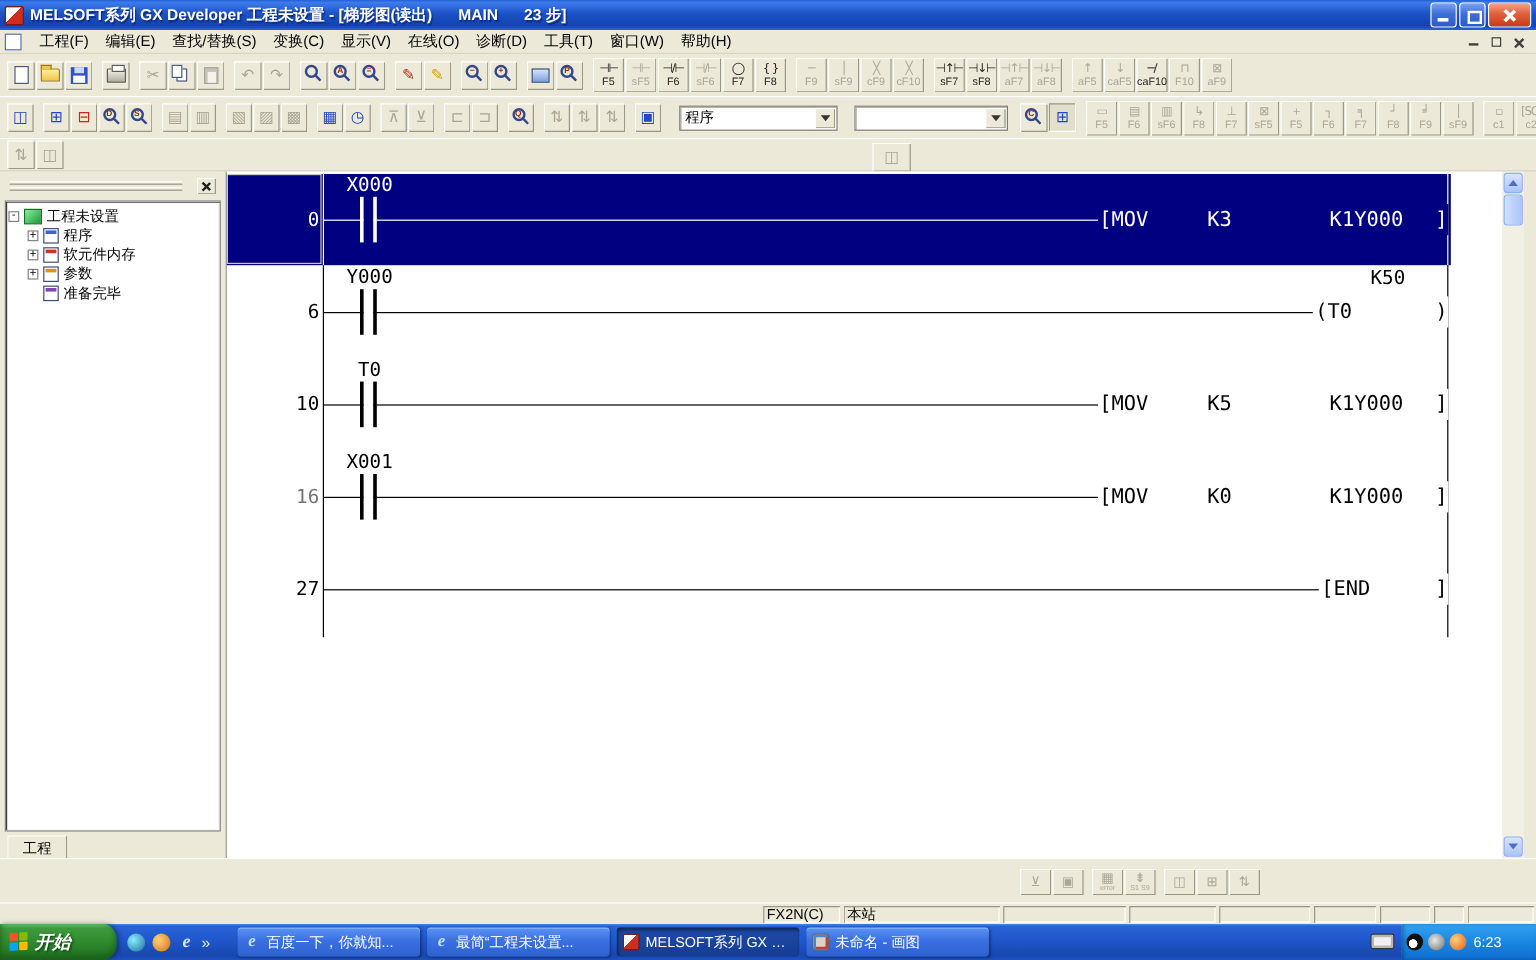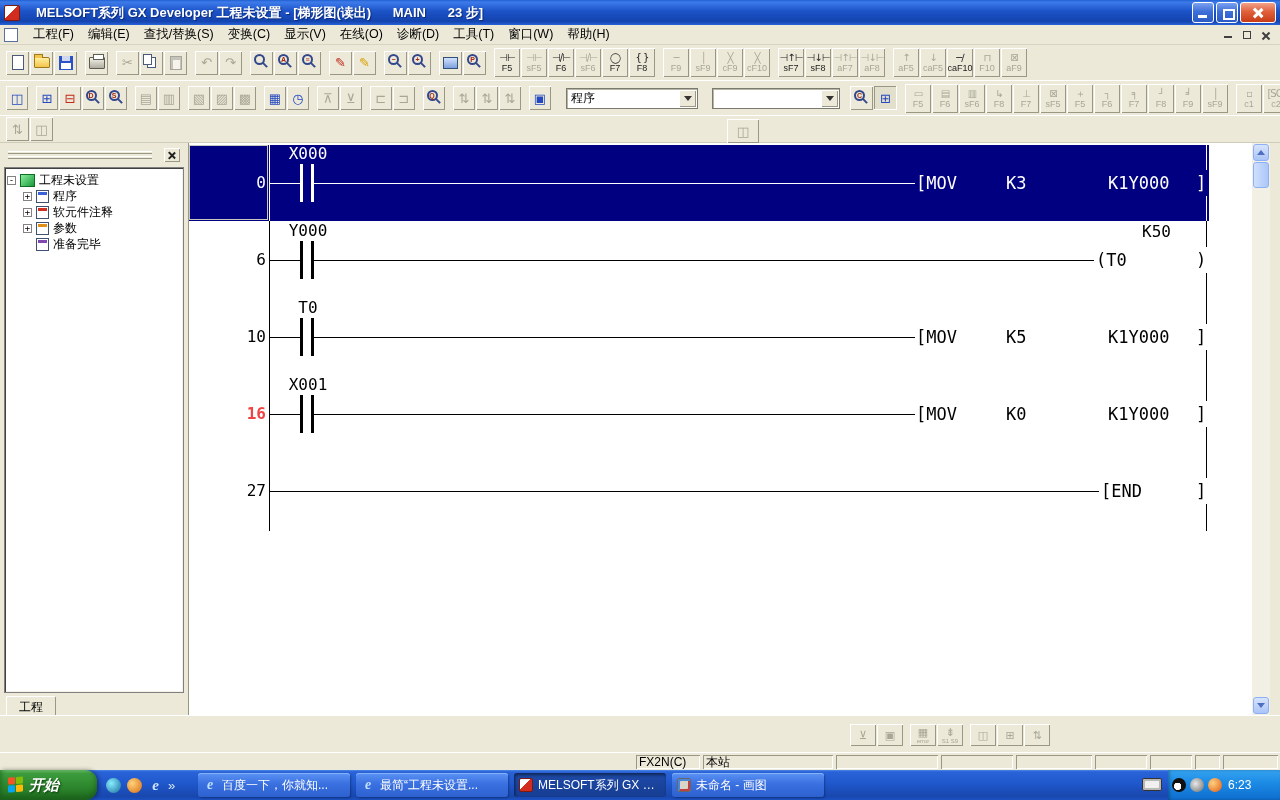--- a/index.html
+++ b/index.html
@@ -4,21 +4,21 @@
 <style>
   * { margin:0; padding:0; box-sizing:border-box; }
   html,body { width:1280px; height:800px; overflow:hidden; font-family:"Liberation Sans","DejaVu Sans",sans-serif; }
   body { position:relative; background:#ece9d8; }
 
   
   #titlebar { position:absolute; left:0; top:0; width:1280px; height:25px;
     background:linear-gradient(180deg,#2160d3 0%,#3d7bea 8%,#1c53c8 45%,#1343ae 85%,#2663d8 100%);
     display:flex; align-items:center; padding:0 4px; }
   #app-icon { width:16px; height:16px; background:linear-gradient(135deg,#fff 0 45%,#d12c1e 45%); border:1px solid #7a1a10; border-radius:2px; flex:0 0 auto; }
-  #title-text { color:#fff; font-weight:bold; font-size:13px; margin-left:16px; white-space:pre; text-shadow:1px 1px 1px #0a2a7a; flex:1 1 auto; overflow:hidden; }
+  #title-text { color:#fff; font-weight:bold; font-size:13px; margin-left:5px; white-space:pre; text-shadow:1px 1px 1px #0a2a7a; flex:1 1 auto; overflow:hidden; }
   .wbtn { width:22px; height:21px; margin-left:2px; border-radius:3px; border:1px solid #fff;
     background:linear-gradient(180deg,#7ba1f0,#3e6fd8 45%,#2b5bc4); position:relative; flex:0 0 auto; }
   .wbtn.close { width:36px; background:linear-gradient(180deg,#f2a28c,#e1603c 45%,#c63c17); }
   .g-min::after { content:""; position:absolute; left:5px; bottom:4px; width:9px; height:3px; background:#fff; }
   .g-rest::after { content:""; position:absolute; left:6px; top:6px; width:8px; height:7px; border:2px solid #fff; }
   .g-x::before,.g-x::after { content:""; position:absolute; left:50%; top:4px; width:2.5px; height:12px; background:#fff; }
   .g-x::before { transform:translateX(-50%) rotate(45deg); }
   .g-x::after { transform:translateX(-50%) rotate(-45deg); }
 
   
@@ -542,21 +542,21 @@
         <div class="trow">
           <span class="indent"></span>
           <span class="expbox">+</span>
           <span class="ti ti-doc ti-program"></span>
           <span>程序</span>
         </div>
         <div class="trow">
           <span class="indent"></span>
           <span class="expbox">+</span>
           <span class="ti ti-doc ti-comment"></span>
-          <span>软元件注释</span>
+          <span>软元件内存</span>
         </div>
         <div class="trow">
           <span class="indent"></span>
           <span class="expbox">+</span>
           <span class="ti ti-doc ti-parameter"></span>
           <span>参数</span>
         </div>
         <div class="trow">
           <span class="indent"></span>
           <span style="width: 13px; flex: 0 0 auto;"></span>
@@ -601,21 +601,21 @@
         <div class="abs" style="left: 81px; top: 194px; width: 936px; height: 1px; background: rgb(0, 0, 0);"></div>
         <div class="abs" style="left: 114px; top: 193px; width: 8px; height: 3px; background: rgb(255, 255, 255);"></div>
         <div class="abs" style="left: 111px; top: 175px; width: 3px; height: 38px; background: rgb(0, 0, 0);"></div>
         <div class="abs" style="left: 122px; top: 175px; width: 3px; height: 38px; background: rgb(0, 0, 0);"></div>
         <div class="abs lad-label" style="left: 74px; top: 156px; width: 90px; height: 18px; color: rgb(0, 0, 0);">T0</div>
         <div class="abs" style="left: 726px; top: 181px; width: 292px; height: 26px; background: rgb(255, 255, 255);"></div>
         <div class="abs lad-text" style="left: 727px; top: 183px; width: auto; height: 22px; color: rgb(0, 0, 0);">[MOV</div>
         <div class="abs lad-text" style="left: 817px; top: 183px; width: auto; height: 22px; color: rgb(0, 0, 0);">K5</div>
         <div class="abs lad-text" style="left: 919px; top: 183px; width: auto; height: 22px; color: rgb(0, 0, 0);">K1Y000</div>
         <div class="abs lad-text" style="left: 1007px; top: 183px; width: auto; height: 22px; color: rgb(0, 0, 0);">]</div>
-        <div class="abs lad-step" style="left: 0px; top: 262px; width: 77px; height: 18px; color: #ef4444; font-weight: bold;">16</div>
+        <div class="abs lad-step" style="left: 0px; top: 262px; width: 77px; height: 18px; color: #737373;">16</div>
         <div class="abs" style="left: 81px; top: 271px; width: 936px; height: 1px; background: rgb(0, 0, 0);"></div>
         <div class="abs" style="left: 114px; top: 270px; width: 8px; height: 3px; background: rgb(255, 255, 255);"></div>
         <div class="abs" style="left: 111px; top: 252px; width: 3px; height: 38px; background: rgb(0, 0, 0);"></div>
         <div class="abs" style="left: 122px; top: 252px; width: 3px; height: 38px; background: rgb(0, 0, 0);"></div>
         <div class="abs lad-label" style="left: 74px; top: 233px; width: 90px; height: 18px; color: rgb(0, 0, 0);">X001</div>
         <div class="abs" style="left: 726px; top: 258px; width: 292px; height: 26px; background: rgb(255, 255, 255);"></div>
         <div class="abs lad-text" style="left: 727px; top: 260px; width: auto; height: 22px; color: rgb(0, 0, 0);">[MOV</div>
         <div class="abs lad-text" style="left: 817px; top: 260px; width: auto; height: 22px; color: rgb(0, 0, 0);">K0</div>
         <div class="abs lad-text" style="left: 919px; top: 260px; width: auto; height: 22px; color: rgb(0, 0, 0);">K1Y000</div>
         <div class="abs lad-text" style="left: 1007px; top: 260px; width: auto; height: 22px; color: rgb(0, 0, 0);">]</div>

